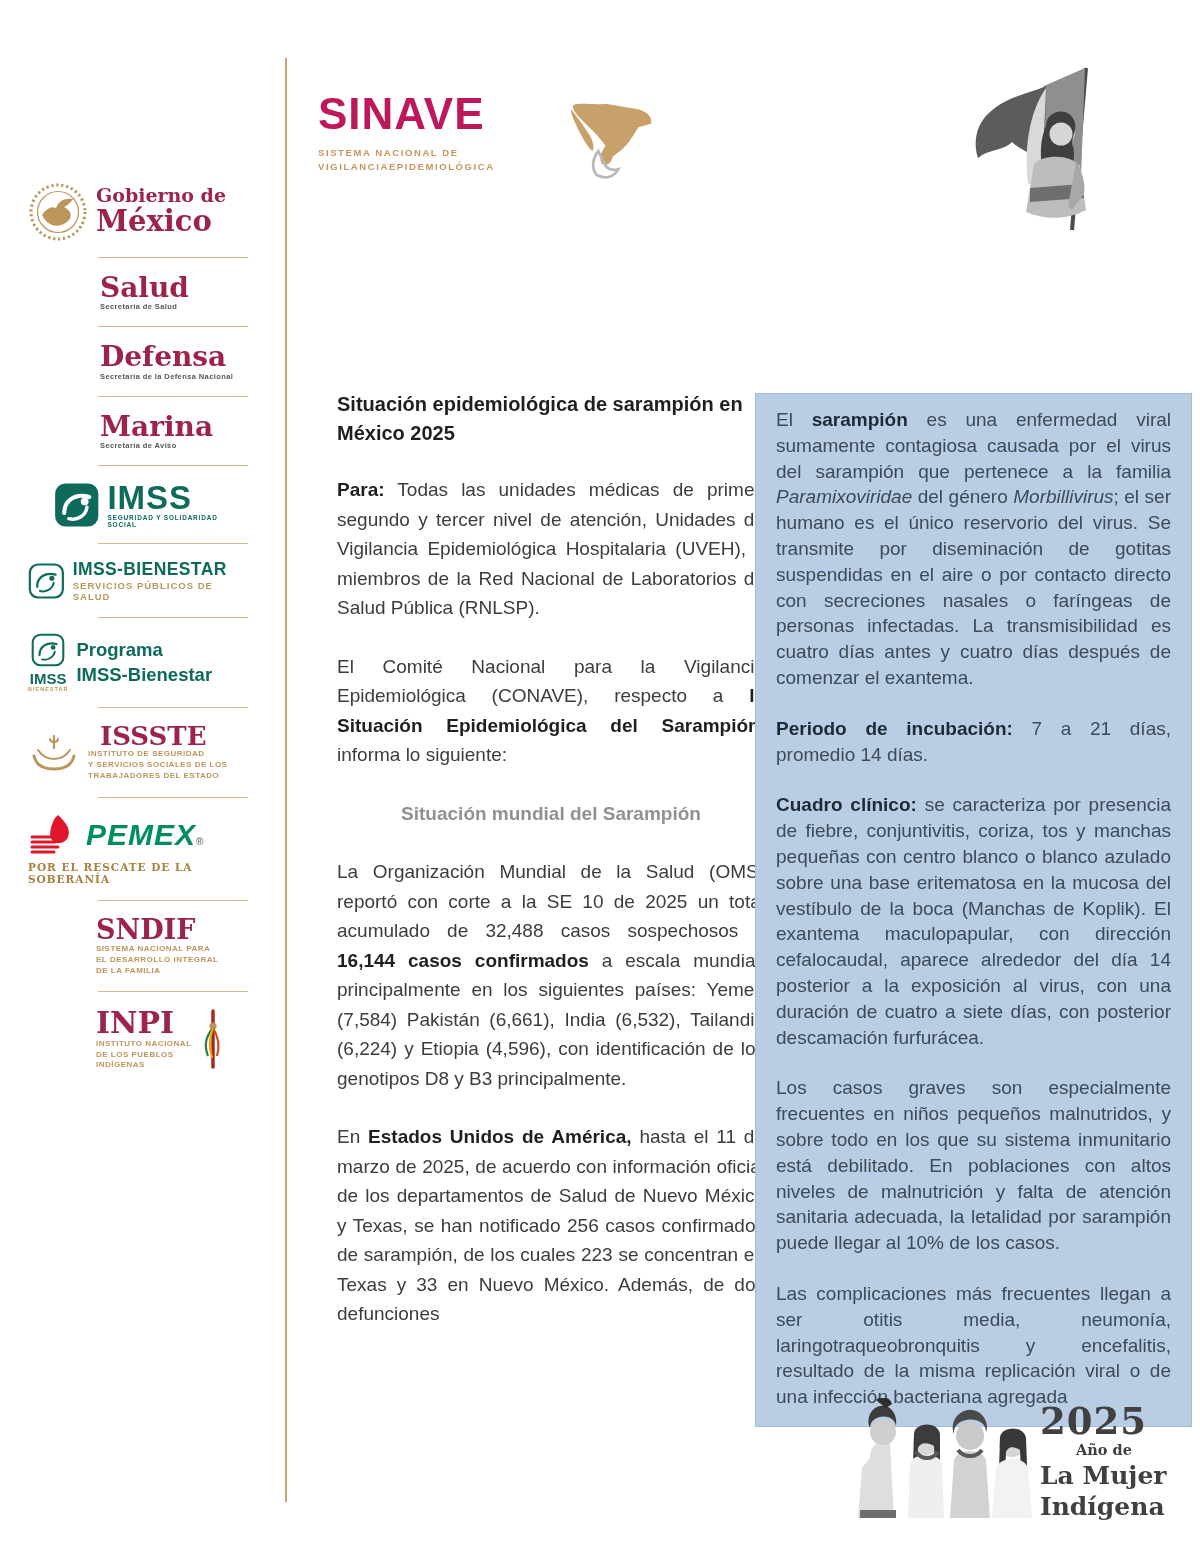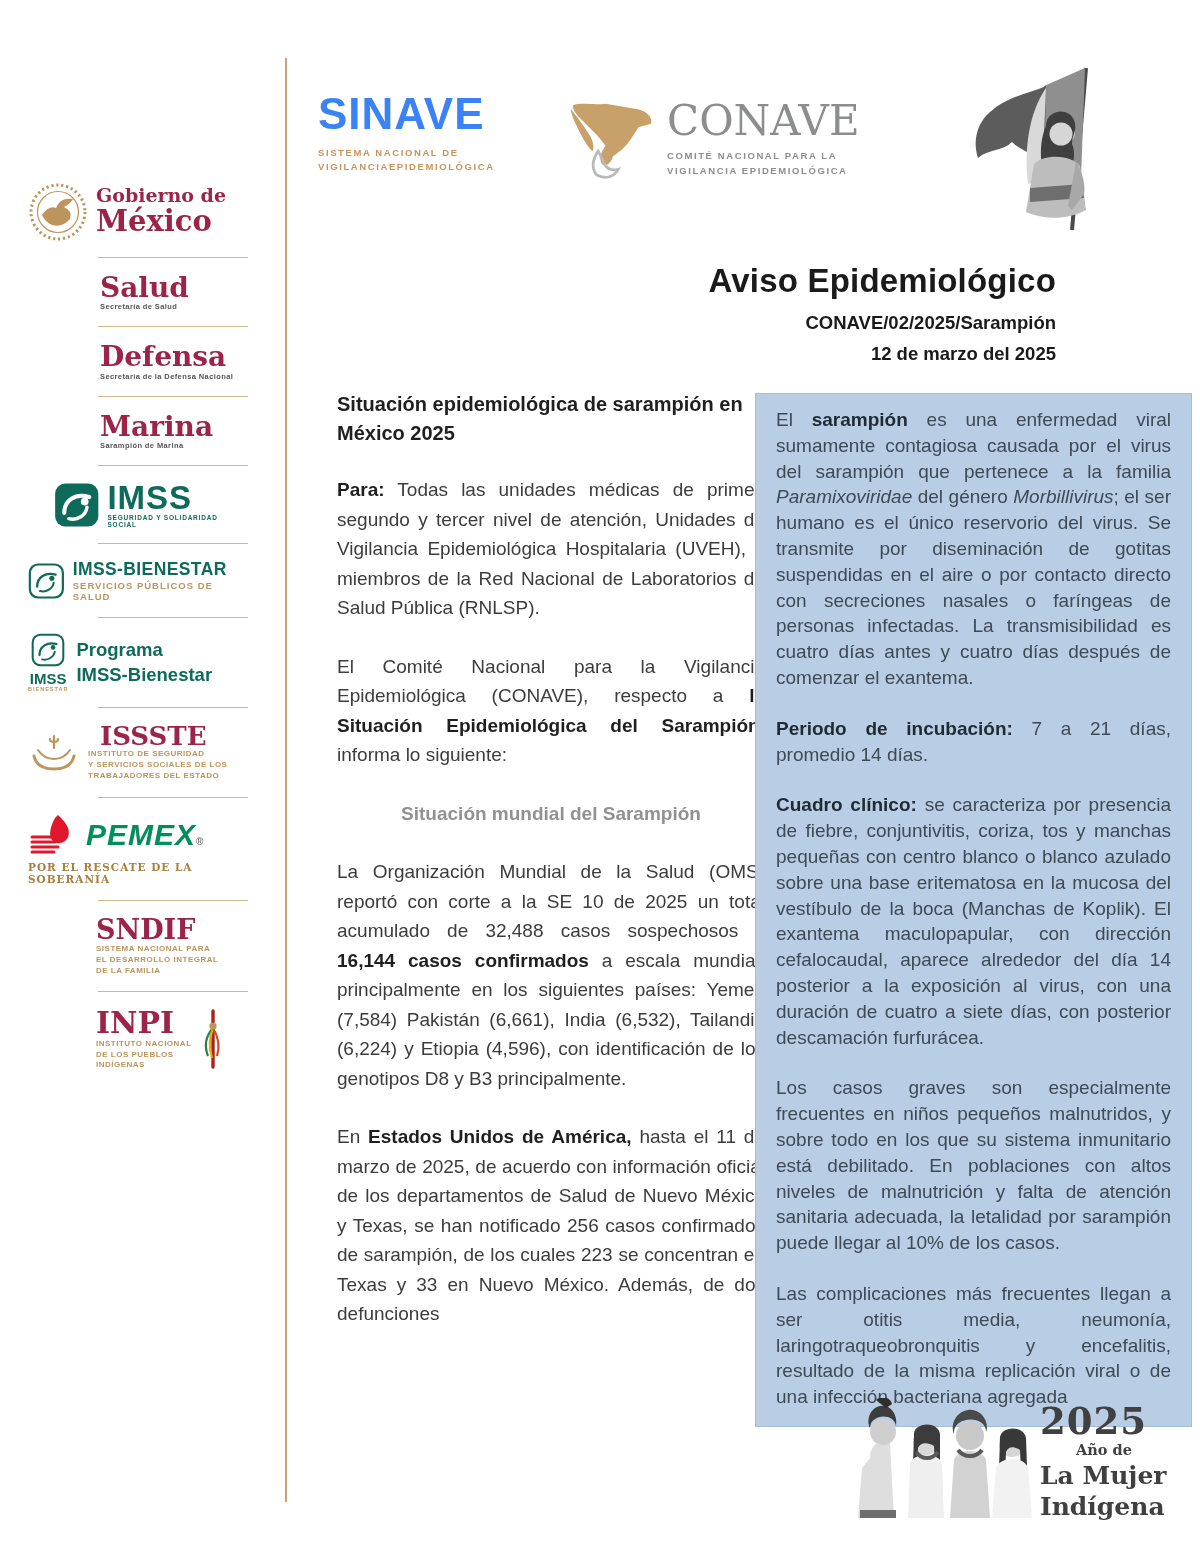--- a/index.html
+++ b/index.html
@@ -26,21 +26,21 @@
   .prog-title{color:#0e6b5c;font-weight:700;font-size:18.5px;line-height:1.35;white-space:pre-line;}
   .pemex-word{color:#008e5a;font-weight:800;font-size:30px;letter-spacing:1px;font-style:italic;}
   .pemex-sub{color:#a8803f;font-weight:700;font-size:10.5px;letter-spacing:1px;margin-top:4px;font-family:"DejaVu Serif",serif;}
   .reg{font-size:10px;color:#777;font-style:normal;}
 
   
   .vline{position:absolute;left:285px;top:58px;width:2px;height:1444px;background:#c9a472;}
 
   
   .sinave{position:absolute;left:318px;top:92px;width:200px;}
-  .sinave-word{color:#3b82f6;font-weight:800;font-size:44px;letter-spacing:1px;line-height:1;}
+  .sinave-word{color:#be185d;font-weight:800;font-size:44px;letter-spacing:1px;line-height:1;}
   .sinave-sub{margin-top:10px;color:#c8945c;font-weight:700;font-size:9.5px;letter-spacing:1.6px;line-height:1.5;}
   .conave{position:absolute;left:565px;top:100px;display:flex;align-items:flex-start;gap:10px;}
   .conave-word{font-family:"DejaVu Serif",serif;color:#8b8d8e;font-size:42px;font-weight:400;line-height:1;}
   .conave-sub{color:#8b8d8e;font-weight:700;font-size:9.5px;letter-spacing:1.6px;line-height:1.6;margin-top:6px;}
   .flag-illus{position:absolute;left:968px;top:60px;}
 
   
   .title-block{position:absolute;right:144px;top:262px;text-align:right;color:#1a1a1a;}
   .doc-title{font-size:33px;font-weight:700;letter-spacing:.2px;}
   .doc-ref{font-size:18.5px;font-weight:700;margin-top:12px;}
@@ -96,21 +96,21 @@
     <div class="sep"></div>
 
     <div style="padding-left:72px;">
       <div class="serif-maroon big-word">Defensa</div>
       <div class="sub-dark">Secretaría de la Defensa Nacional</div>
     </div>
     <div class="sep"></div>
 
     <div style="padding-left:72px;">
       <div class="serif-maroon big-word">Marina</div>
-      <div class="sub-dark">Sarampión de Marina</div>
+      <div class="sub-dark">Secretaría de Aviso</div>
     </div>
     <div class="sep"></div>
 
     <div class="logo-row" style="padding-left:26px;">
       <svg width="46" height="46" viewBox="0 0 40 40">
         <rect x="1" y="1" width="38" height="38" rx="9" fill="#0e6b5c"></rect>
         <path d="M9,27 C9,16 19,9 31,13" fill="none" stroke="#fff" stroke-width="3.6" stroke-linecap="round"></path>
         <path d="M13,32 C21,34 28,29 29,22" fill="none" stroke="#fff" stroke-width="3" stroke-linecap="round"></path>
         <circle cx="27" cy="17" r="3.4" fill="#fff"></circle>
       </svg>
@@ -212,46 +212,36 @@
       <div class="sinave-sub pre">SISTEMA NACIONAL DE
 VIGILANCIAEPIDEMIOLÓGICA</div>
     </div>
 
     <div class="conave">
       <svg width="92" height="82" viewBox="0 0 100 90">
         <path d="M8,6 C16,2 30,6 44,4 L78,10 C88,12 96,18 94,26 L80,30 C74,40 68,50 60,56 L52,62 C50,70 44,74 40,70 C36,64 40,56 44,50 L34,38 L20,24 C14,18 8,12 8,6 Z" fill="#c8a06a"></path>
         <path d="M6,10 C12,18 20,28 26,38 C30,44 32,52 30,56 C26,54 20,44 14,32 C10,24 6,16 6,10 Z" fill="#c8a06a"></path>
         <path d="M36,56 C30,64 28,74 34,82 C44,88 54,84 58,76 C52,78 44,76 42,68 Z" fill="none" stroke="#b9b9b9" stroke-width="3"></path>
       </svg>
-      <div>
-        <div class="conave-word">CONAVE</div>
-        <div class="conave-sub pre">COMITÉ NACIONAL PARA LA
-VIGILANCIA EPIDEMIOLÓGICA</div>
-      </div>
     </div>
 
     <svg class="flag-illus" width="170" height="178" viewBox="0 0 170 178">
       <path d="M118,8 L104,170" stroke="#4a4a4a" stroke-width="4"></path>
       <path d="M117,8 L113,118 L72,128 L76,26 Z" fill="#8f8f8f"></path>
       <path d="M78,26 C60,34 40,36 22,52 C10,62 4,80 10,98 C22,88 34,92 44,82 C56,94 68,88 74,120 L76,120 Z" fill="#5c5c5c"></path>
       <path d="M78,28 L74,120 L60,124 C56,92 60,54 78,28 Z" fill="#d9d9d9"></path>
       <circle cx="92" cy="72" r="15" fill="#cfcfcf"></circle>
       <path d="M78,66 C78,50 100,46 106,60 C110,70 104,74 104,84 C110,96 102,120 92,132 L80,128 C72,108 70,84 78,66 Z" fill="#3f3f3f"></path>
       <circle cx="93" cy="74" r="11.5" fill="#d6d6d6"></circle>
       <path d="M66,104 C76,94 102,94 112,106 L118,150 C100,160 76,160 58,152 Z" fill="#bdbdbd"></path>
       <path d="M62,128 L114,124 L116,138 L62,142 Z" fill="#6e6e6e"></path>
       <path d="M108,102 C114,110 118,126 116,134 L104,150 L100,146 Z" fill="#a8a8a8"></path>
     </svg>
   </header>
 
-  <section class="title-block">
-    <div class="doc-title">Aviso Epidemiológico</div>
-    <div class="doc-ref">CONAVE/02/2025/Sarampión</div>
-    <div class="doc-date">12 de marzo del 2025</div>
-  </section>
 
   <main class="left-col">
     <h2>Situación epidemiológica de sarampión en México 2025</h2>
     <p><span class="b">Para:</span><span> Todas las unidades médicas de primer, segundo y tercer nivel de atención, Unidades de Vigilancia Epidemiológica Hospitalaria (UVEH), y miembros de la Red Nacional de Laboratorios de Salud Pública (RNLSP).</span></p>
     <p><span>El Comité Nacional para la Vigilancia Epidemiológica (CONAVE), respecto a </span><span class="b">la Situación Epidemiológica del Sarampión</span><span>, informa lo siguiente:</span></p>
     <div class="gray-head">Situación mundial del Sarampión</div>
     <p><span>La Organización Mundial de la Salud (OMS) reportó con corte a la SE 10 de 2025 un total acumulado de 32,488 casos sospechosos y </span><span class="b">16,144 casos confirmados</span><span> a escala mundial, principalmente en los siguientes países: Yemen (7,584) Pakistán (6,661), India (6,532), Tailandia (6,224) y Etiopia (4,596), con identificación de los genotipos D8 y B3 principalmente.</span></p>
     <p><span>En </span><span class="b">Estados Unidos de América,</span><span> hasta el 11 de marzo de 2025, de acuerdo con información oficial de los departamentos de Salud de Nuevo México y Texas, se han notificado 256 casos confirmados de sarampión, de los cuales 223 se concentran en Texas y 33 en Nuevo México. Además, de dos defunciones</span></p>
   </main>
 

